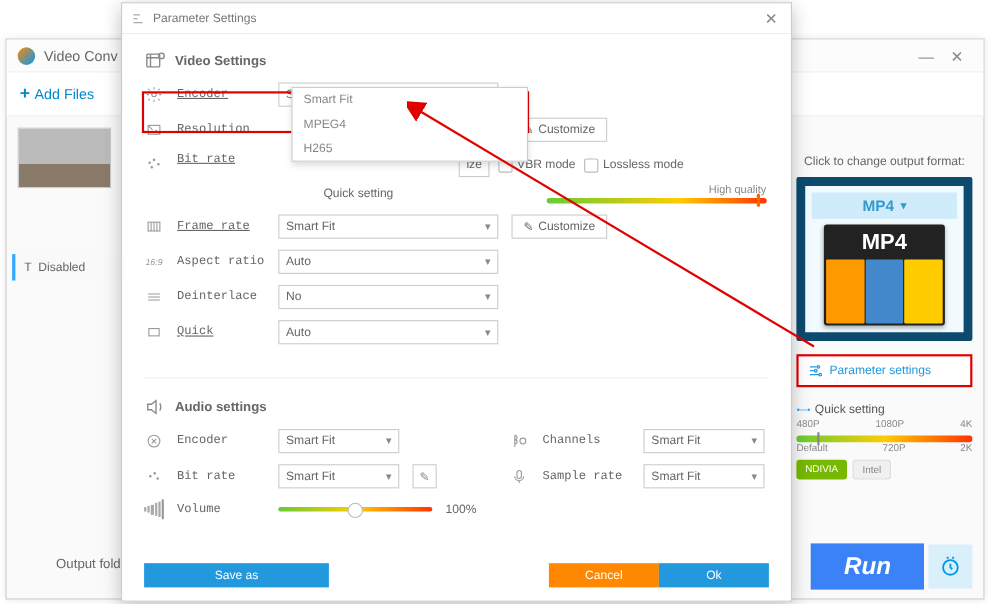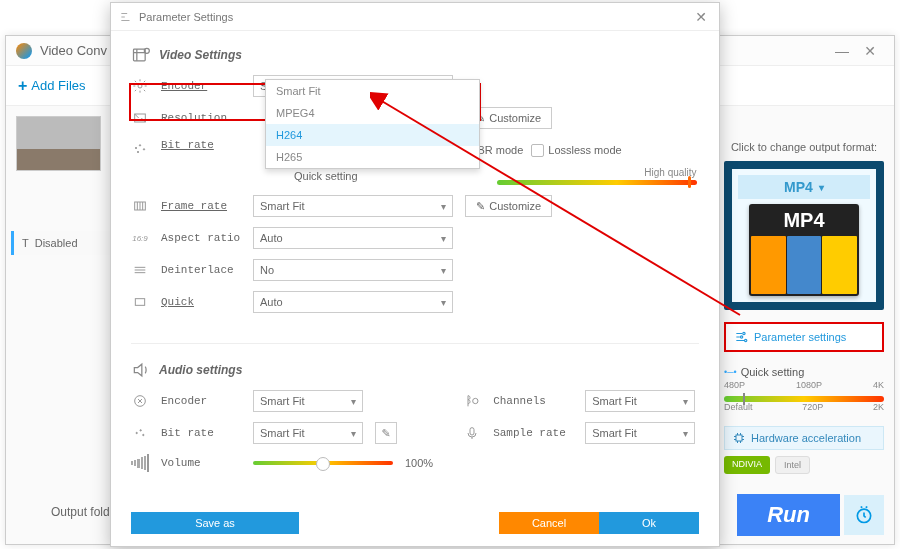--- a/index.html
+++ b/index.html
@@ -47,21 +47,21 @@
 .bg-run { background:#3b82f6; color:#fff; font-size:22px; font-style:italic; font-weight:bold; padding:8px 30px;}
 .bg-clock { width:40px; height:40px; background:#d9f0fb; display:flex; align-items:center; justify-content:center; color:#0099e5;}
 
 
 .dlg { position:absolute; left:110px; top:2px; width:610px; height:545px; border:1px solid #ccc; background:#fff; box-shadow:0 4px 16px rgba(0,0,0,.25);}
 .dlg-titlebar { height:28px; display:flex; align-items:center; padding:0 8px; border-bottom:1px solid #eee;}
 .dlg-titlebar span.icon { width:14px; height:14px; margin-right:6px; color:#aaa; }
 .dlg-title { font-size:11px; color:#777; flex:1;}
 .dlg-close { font-size:14px; color:#888; cursor:pointer; padding:0 4px;}
 .dlg-body { padding:10px 20px 12px; position:relative; height:calc(100% - 28px); display:flex; flex-direction:column;}
-.section-head { display:flex; align-items:center; gap:8px; font-weight:bold; font-size:12px; color:#666; margin:4px 0 10px;font-style:italic;}
+.section-head { display:flex; align-items:center; gap:8px; font-weight:bold; font-size:12px; color:#666; margin:4px 0 10px;}
 .section-head svg { color:#888;}
 .row { display:flex; align-items:center; gap:12px; margin-bottom:10px; font-size:11px; color:#666;}
 .row .icon { width:18px; height:18px; display:flex; align-items:center; justify-content:center; color:#999;}
 .row label { width:80px; color:#666;font-family:Liberation Mono, monospace;}
 .row label.u { text-decoration:underline;}
 .select { flex:0 0 200px; height:22px; border:1px solid #ccc; background:#fff; display:flex; align-items:center; padding:0 6px; font-size:11px; color:#666; position:relative;}
 .select::after{ content:"▾"; position:absolute; right:6px; color:#888; font-size:10px;}
 .btn-cust { height:22px; border:1px solid #ccc; background:#fff; padding:0 10px; font-size:11px; color:#666; display:flex; align-items:center; gap:4px;}
 .btn-icon { width:22px; height:22px; border:1px solid #ccc; background:#fff; display:flex; align-items:center; justify-content:center; color:#888; font-size:11px;}
 .check { display:flex; align-items:center; gap:4px; font-size:11px; color:#666;}
@@ -147,27 +147,20 @@
         <span>480P</span>
         <span>1080P</span>
         <span>4K</span>
       </div>
     <div class="rp-slider"></div>
     <div class="rp-sticks2">
         <span>Default</span>
         <span>720P</span>
         <span>2K</span>
       </div>
-    <div class="rp-hw">
-      <svg width="12" height="12" viewBox="0 0 24 24" fill="none" stroke="currentColor" stroke-width="2">
-          <rect x="6" y="6" width="12" height="12"></rect>
-          <path d="M9 2v4M15 2v4M9 18v4M15 18v4M2 9h4M2 15h4M18 9h4M18 15h4"></path>
-        </svg>
-      <span>Hardware acceleration</span>
-    </div>
     <div class="rp-chips">
       <div class="rp-chip nv">NDIVIA</div>
       <div class="rp-chip intel">Intel</div>
     </div>
   </div>
 
   <div class="bg-runbar">
     <div class="bg-run">Run</div>
     <div class="bg-clock">
       <svg width="20" height="20" viewBox="0 0 24 24" fill="none" stroke="currentColor" stroke-width="2">
@@ -397,21 +390,20 @@
       <div class="fbtn cancel" style="flex:0 0 100px">Cancel</div>
       <div class="fbtn ok" style="flex:0 0 100px">Ok</div>
     </div>
 
     <div class="encoder-frame"></div>
   </div>
 
   <div class="dropdown">
     <div>Smart Fit</div>
     <div>MPEG4</div>
-    <div class="sel">H264</div>
     <div>H265</div>
   </div>
 </div>
 
 <svg class="arrow" viewBox="0 0 380 280">
   <defs>
       <marker id="ah" markerWidth="10" markerHeight="10" refX="2" refY="5" orient="auto">
         <path d="M0 0L10 5L0 10z" fill="#e00000"></path>
       </marker>
     </defs>

